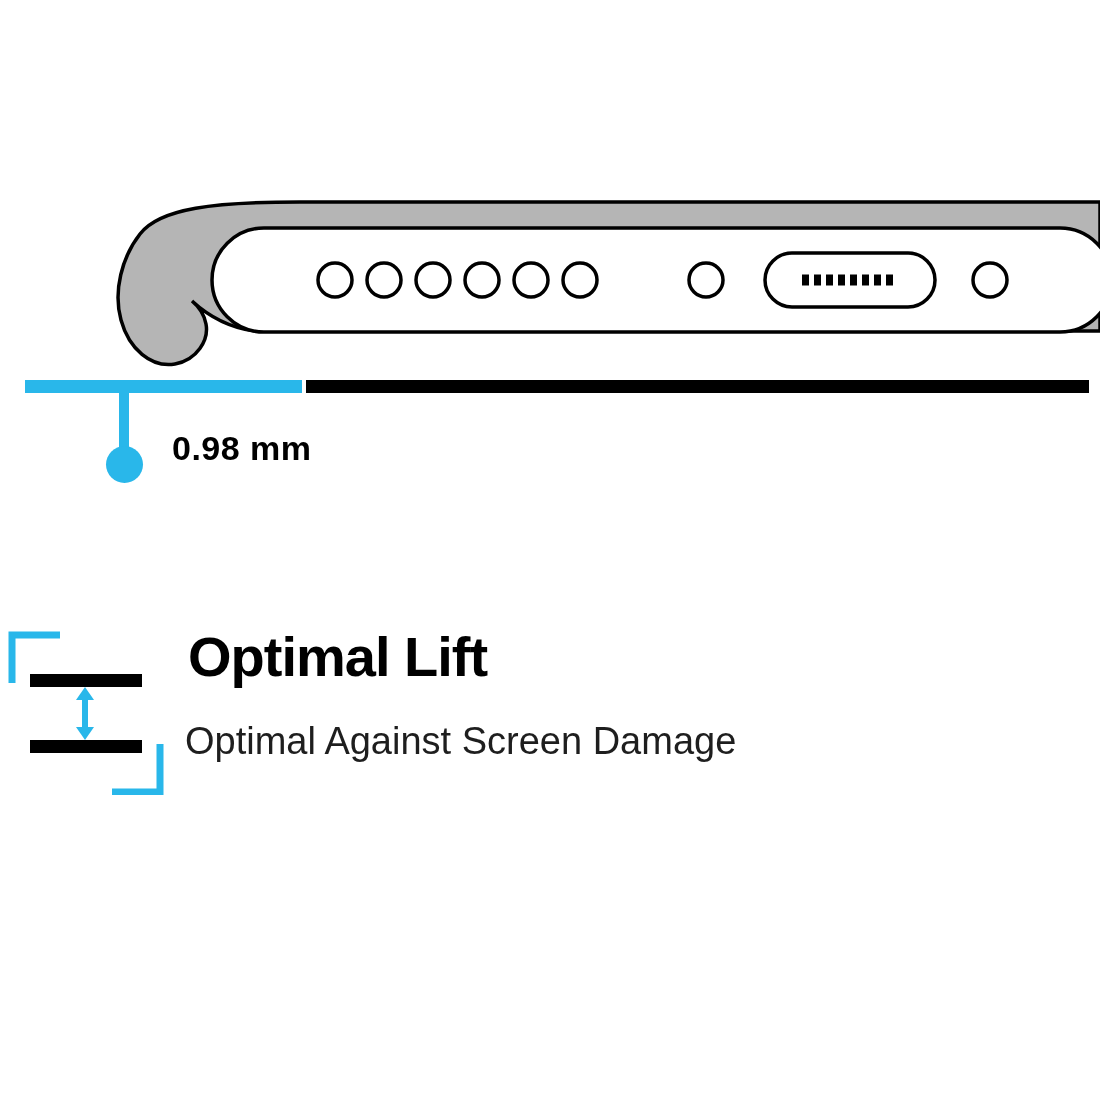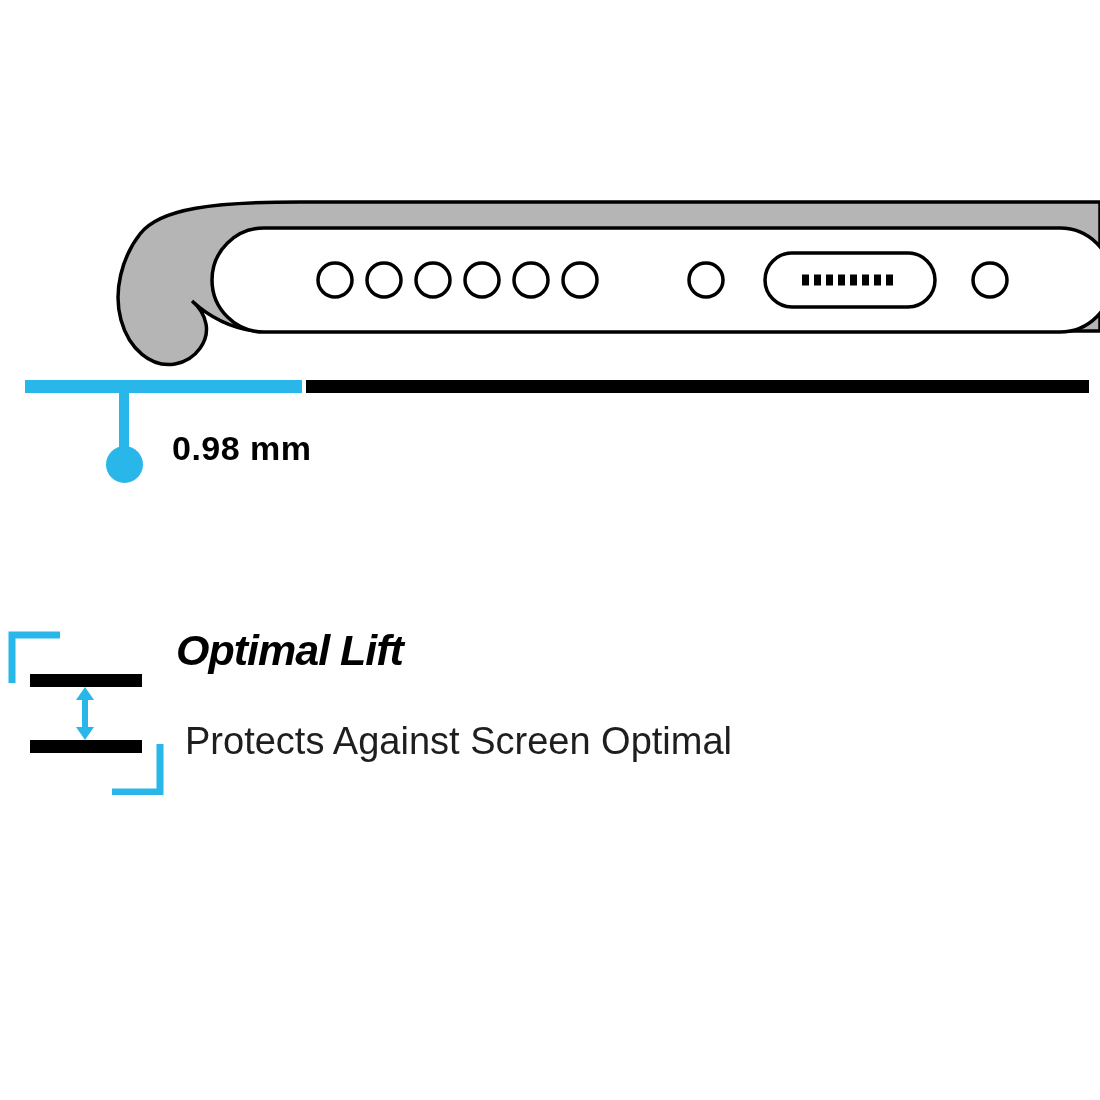--- a/index.html
+++ b/index.html
@@ -35,24 +35,23 @@
     font-size:34px;font-weight:bold;color:var(--ink);letter-spacing:0.5px;
   }
   
   .lift-icon{position:absolute;left:6px;top:630px;width:160px;height:165px;display:block;}
   .bracket{stroke:var(--accent);stroke-width:7;fill:none;}
   .lift-bar{fill:var(--ink);}
   .arrow-line{stroke:var(--accent);stroke-width:6;fill:none;}
   .arrow-head{fill:var(--accent);}
   
   .feature-title{
-    position:absolute;left:176px;top:628px;margin:0;
-    font-size:43px;line-height:1.05;font-weight:bold;color:var(--ink);
+    position:absolute;left:188px;top:628px;margin:0;
+    font-size:56px;line-height:1.05;font-weight:bold;color:var(--ink);
     letter-spacing:-1px;
-    font-style:italic;
   }
   .feature-subtitle{
     position:absolute;left:185px;top:720px;
     font-size:38px;font-weight:normal;color:var(--subtitle-ink);
     letter-spacing:0px;
   }
 </style>
 </head>
 <body>
 
@@ -103,15 +102,15 @@
     <g>
       <line class="arrow-line" x1="79" y1="68" x2="79" y2="99"></line>
       <polygon class="arrow-head" points="70,70 88,70 79,57"></polygon>
       <polygon class="arrow-head" points="70,97 88,97 79,110"></polygon>
     </g>
     <rect class="lift-bar" x="24" y="110" width="112" height="13"></rect>
     <path class="bracket" d="M 106 162 L 154 162 L 154 114"></path>
   </svg>
 
   <h1 class="feature-title">Optimal Lift</h1>
-  <div class="feature-subtitle">Protects Against Screen Optimal</div>
+  <div class="feature-subtitle">Optimal Against Screen Damage</div>
 
 </div>
 
 </body></html>

